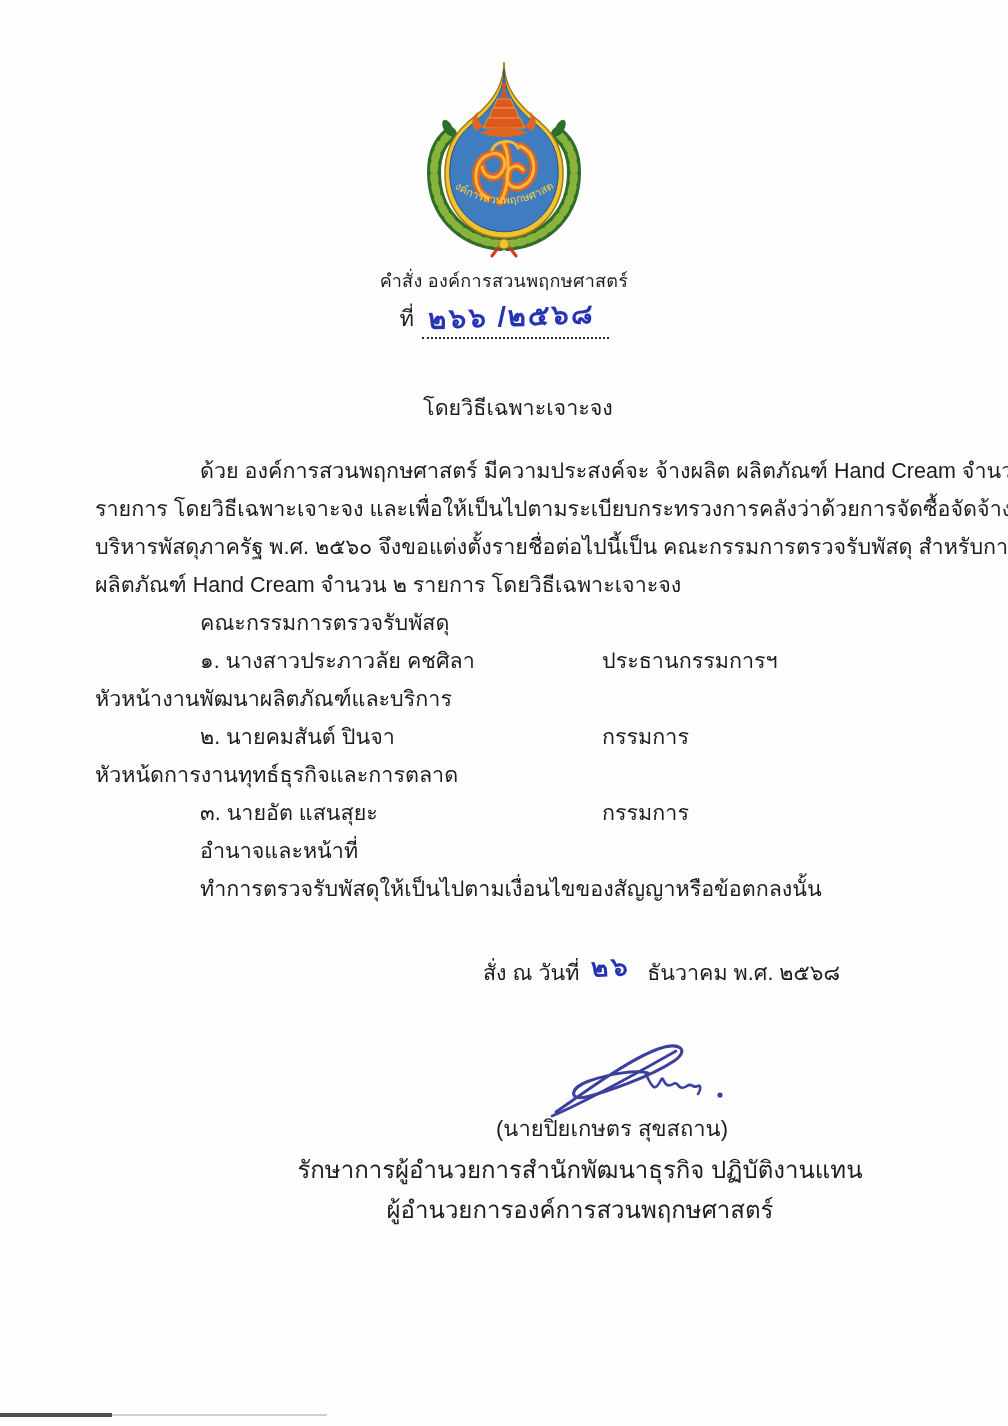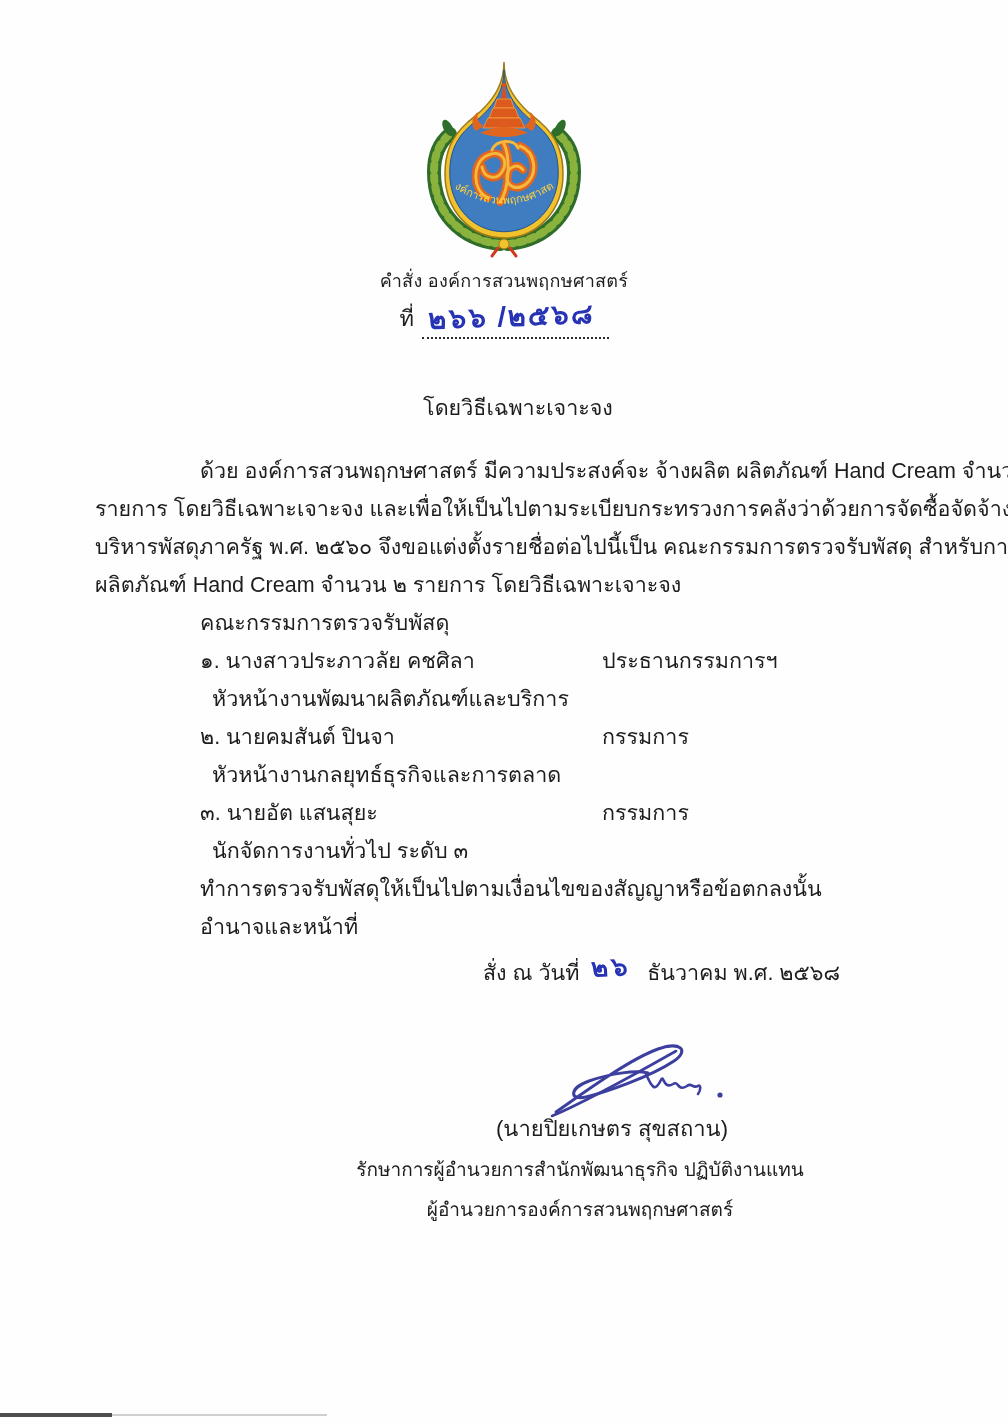--- a/index.html
+++ b/index.html
@@ -33,36 +33,36 @@
 
   .body-block {
     position:absolute; top:452px; left:95px; width:822px;
     font-size:21.5px; line-height:38px;
   }
   .bline { white-space:nowrap; }
   .indent { text-indent:105px; }
   .ml105 { margin-left:105px; }
   .member-row { position:relative; margin-left:105px; white-space:nowrap; }
   .member-role { position:absolute; left:380px; top:0;margin-left:22px; }
-  .member-pos { margin-left:117px; white-space:nowrap; }
+  .member-pos { white-space:nowrap; }
 
   .date-line { position:absolute; top:952px; left:483px; font-size:21.5px; line-height:38px; white-space:nowrap; }
   .date-day {
     display:inline-block; position:relative; top:-4px;
     font-size:26px; font-weight:bold; margin:0 16px 0 12px;
     transform:rotate(-3deg);
     letter-spacing:3px;
   }
 
   .logo-wrap { position:absolute; top:60px; left:50%; transform:translateX(-50%); }
 
   .signature-wrap { position:absolute; left:542px; top:1038px; }
 
   .signer-name   { position:absolute; top:1112px; left:232px; width:760px; text-align:center; font-size:22px; line-height:34px; white-space:nowrap; }
-  .signer-titles { position:absolute; top:1150px; left:152px; width:856px; text-align:center; font-size:19px; line-height:40px; }
+  .signer-titles { position:absolute; top:1150px; left:152px; width:856px; text-align:center; font-size:24px; line-height:40px; }
   .signer-titles div { white-space:nowrap; }
 
   .scan-artifact-dark  { position:absolute; left:0;   top:1413px; width:112px; height:4px; background:#4f4f4f; }
   .scan-artifact-light { position:absolute; left:112px; top:1414px; width:215px; height:2px; background:#cfcfcf; }
 </style>
 </head>
 <body>
 
 <div class="page">
 
@@ -134,30 +134,29 @@
     <div class="member-row">
       <span>๑. นางสาวประภาวลัย คชศิลา</span>
       <span class="member-role">ประธานกรรมการฯ</span>
     </div>
     <div class="member-pos">หัวหน้างานพัฒนาผลิตภัณฑ์และบริการ</div>
 
     <div class="member-row">
       <span>๒. นายคมสันต์ ปินจา</span>
       <span class="member-role">กรรมการ</span>
     </div>
-    <div class="member-pos">หัวหน้างานกลยุทธ์ธุรกิจและการตลาด</div>
+    <div class="member-pos">หัวหน้ดการงานทุทธ์ธุรกิจและการตลาด</div>
 
     <div class="member-row">
       <span>๓. นายอัต แสนสุยะ</span>
       <span class="member-role">กรรมการ</span>
     </div>
-    <div class="member-pos">นักจัดการงานทั่วไป ระดับ ๓</div>
 
+    <div class="bline ml105">อำนาจและหน้าที่</div>
     <div class="bline ml105">ทำการตรวจรับพัสดุให้เป็นไปตามเงื่อนไขของสัญญาหรือข้อตกลงนั้น</div>
-    <div class="bline ml105">อำนาจและหน้าที่</div>
   </div>
 
   <div class="date-line">
     <span>สั่ง ณ วันที่</span><span class="hand-ink date-day">๒๖</span><span>ธันวาคม พ.ศ. ๒๕๖๘</span>
   </div>
 
   <div class="signature-wrap">
     <svg width="210" height="85" viewBox="0 0 210 85">
       <g fill="none" stroke="#3c3f9e" stroke-linecap="round">
         <path d="M 14,74 C 40,56 86,22 116,11 C 138,3 148,12 132,23 C 108,39 64,54 44,59 C 27,63 27,50 47,43 C 70,35 94,32 106,35" stroke-width="3"></path>

